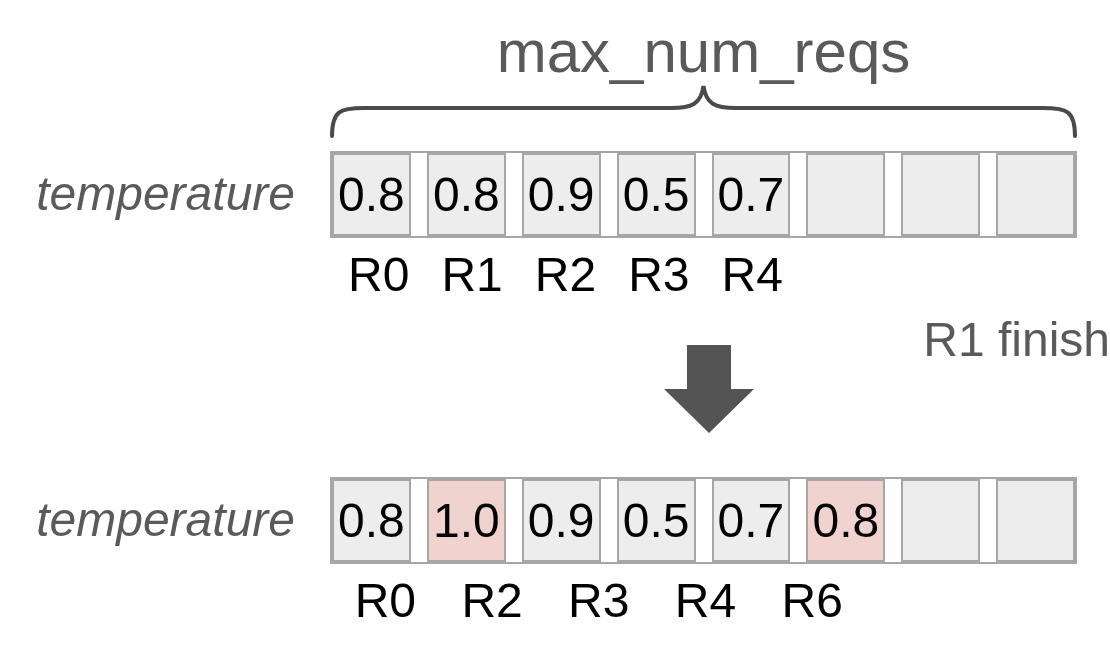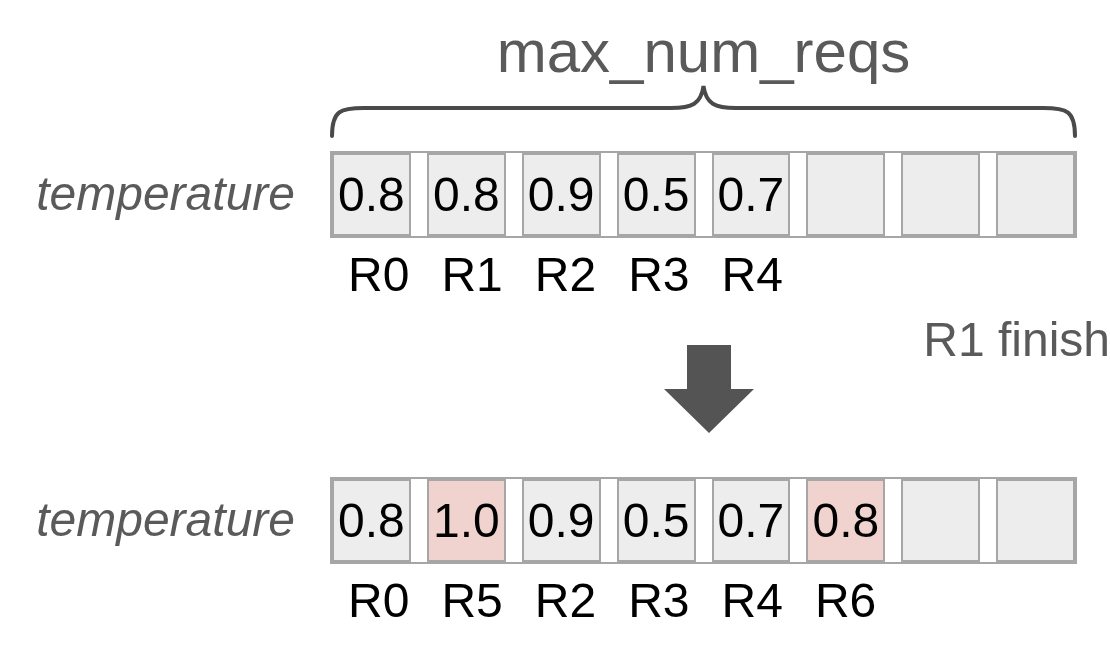--- a/index.html
+++ b/index.html
@@ -129,21 +129,20 @@
     <div class="cell highlight">1.0</div>
     <div class="cell">0.9</div>
     <div class="cell">0.5</div>
     <div class="cell">0.7</div>
     <div class="cell highlight">0.8</div>
     <div class="cell"></div>
     <div class="cell"></div>
   </div>
   <div class="req-row pos-after">
     <div class="req">R0</div>
-    <div class="req">R5</div>
     <div class="req">R2</div>
     <div class="req">R3</div>
     <div class="req">R4</div>
     <div class="req">R6</div>
     <div class="req"></div>
     <div class="req"></div>
   </div>
 
 </div>
 

